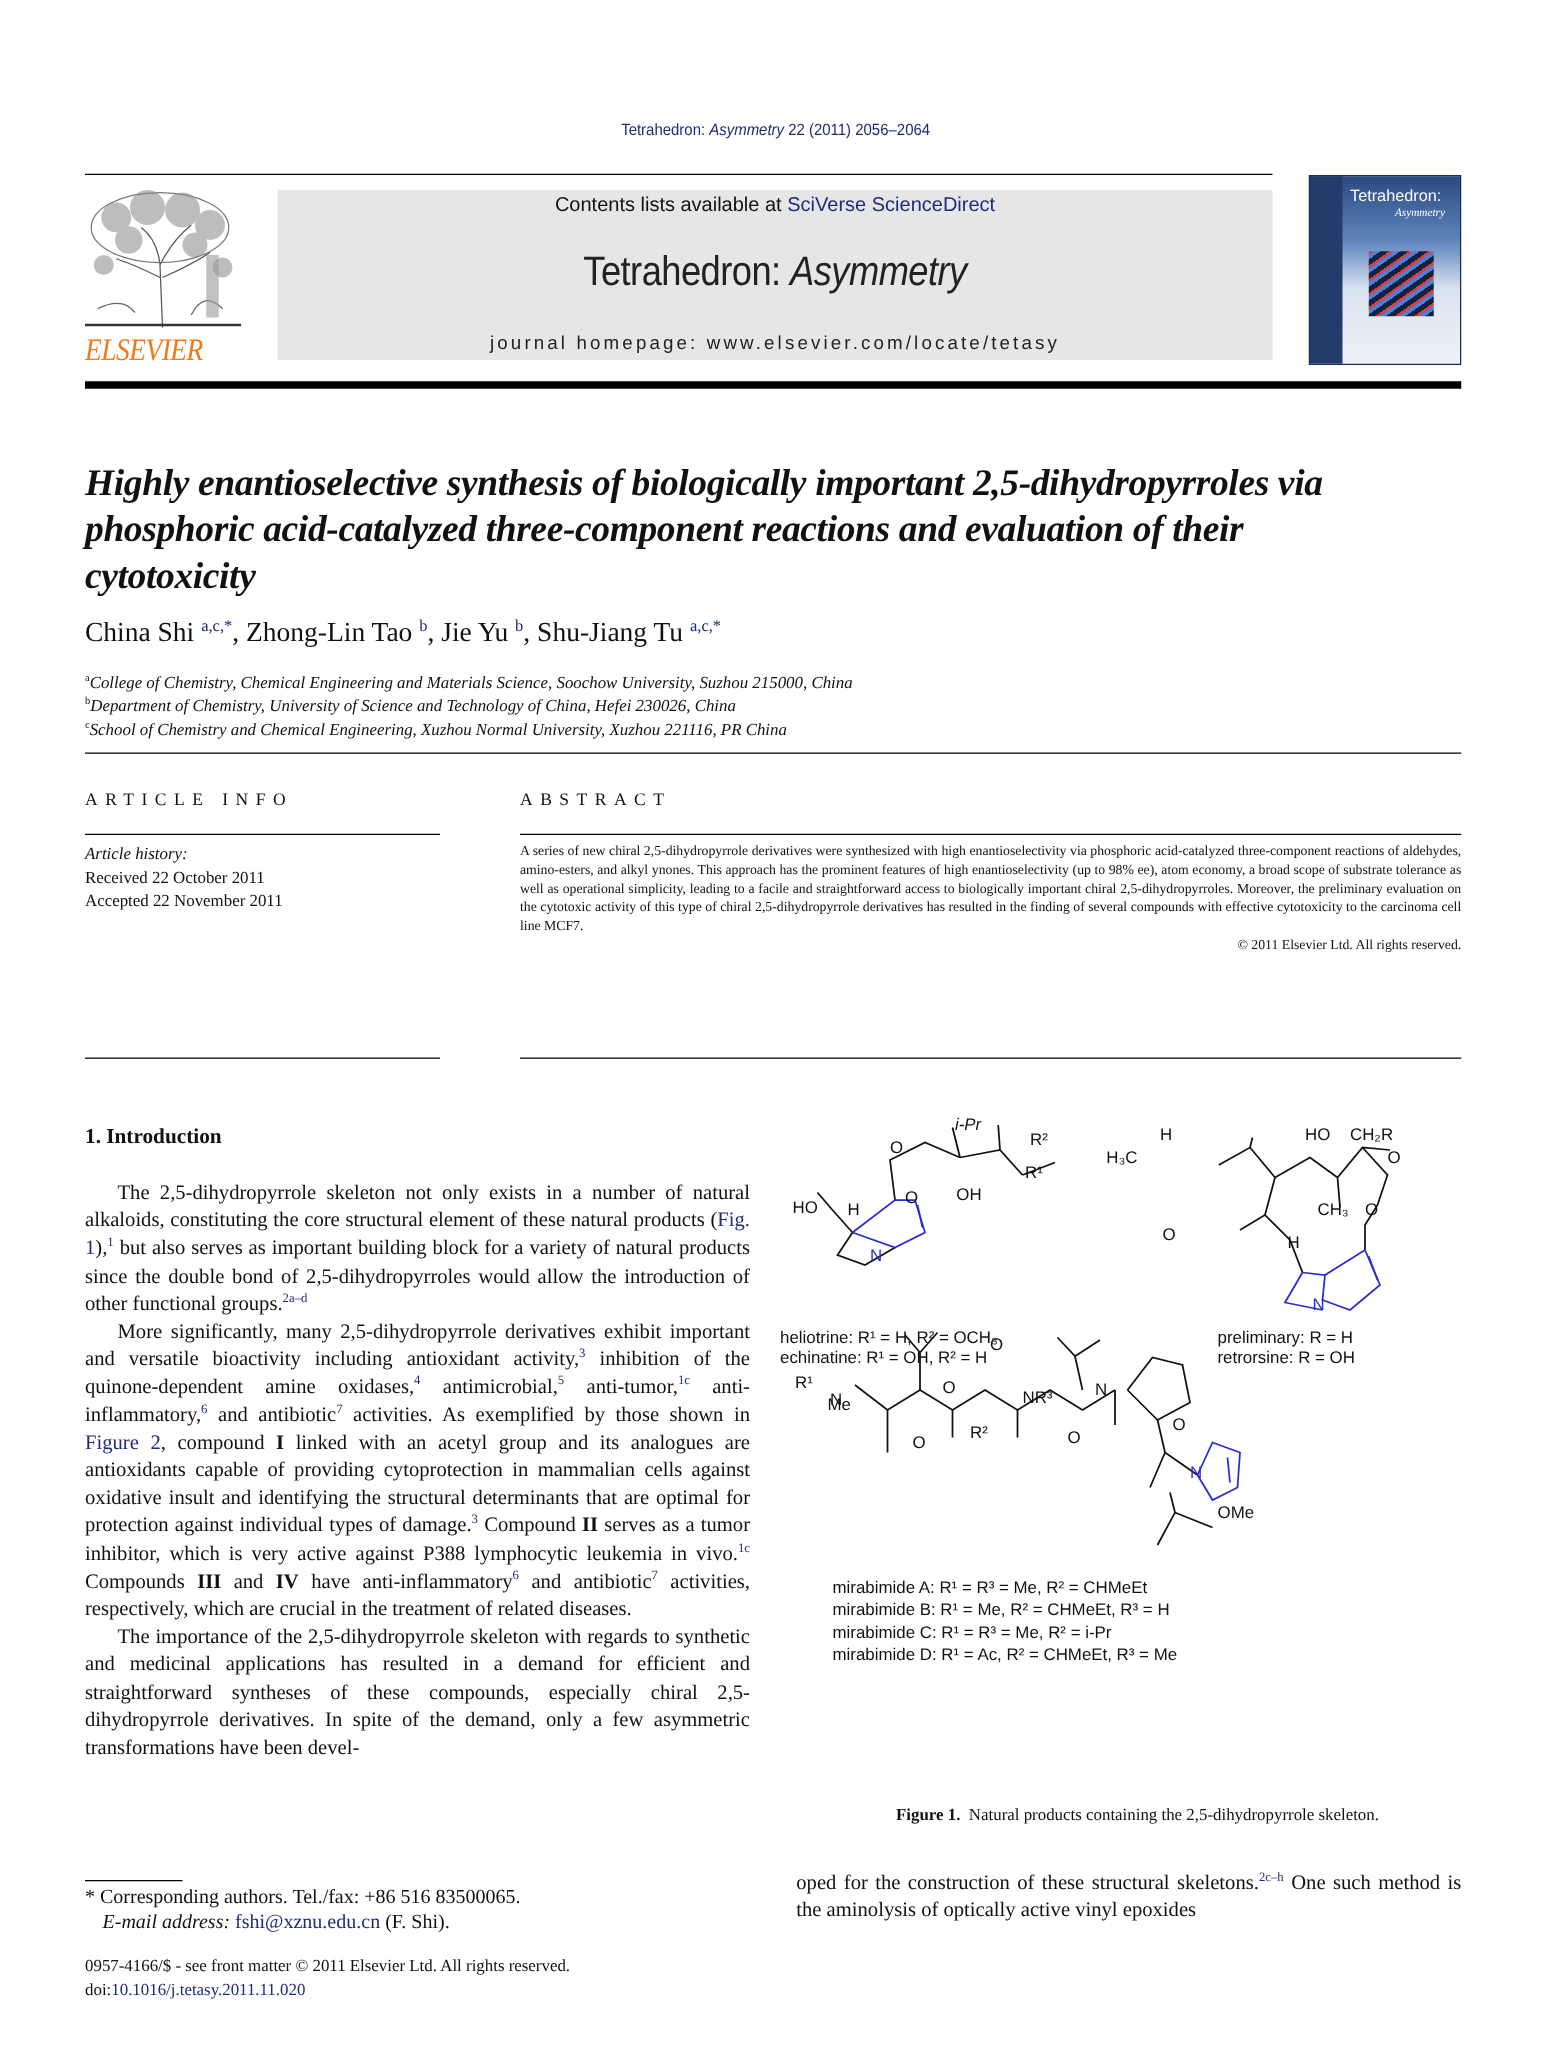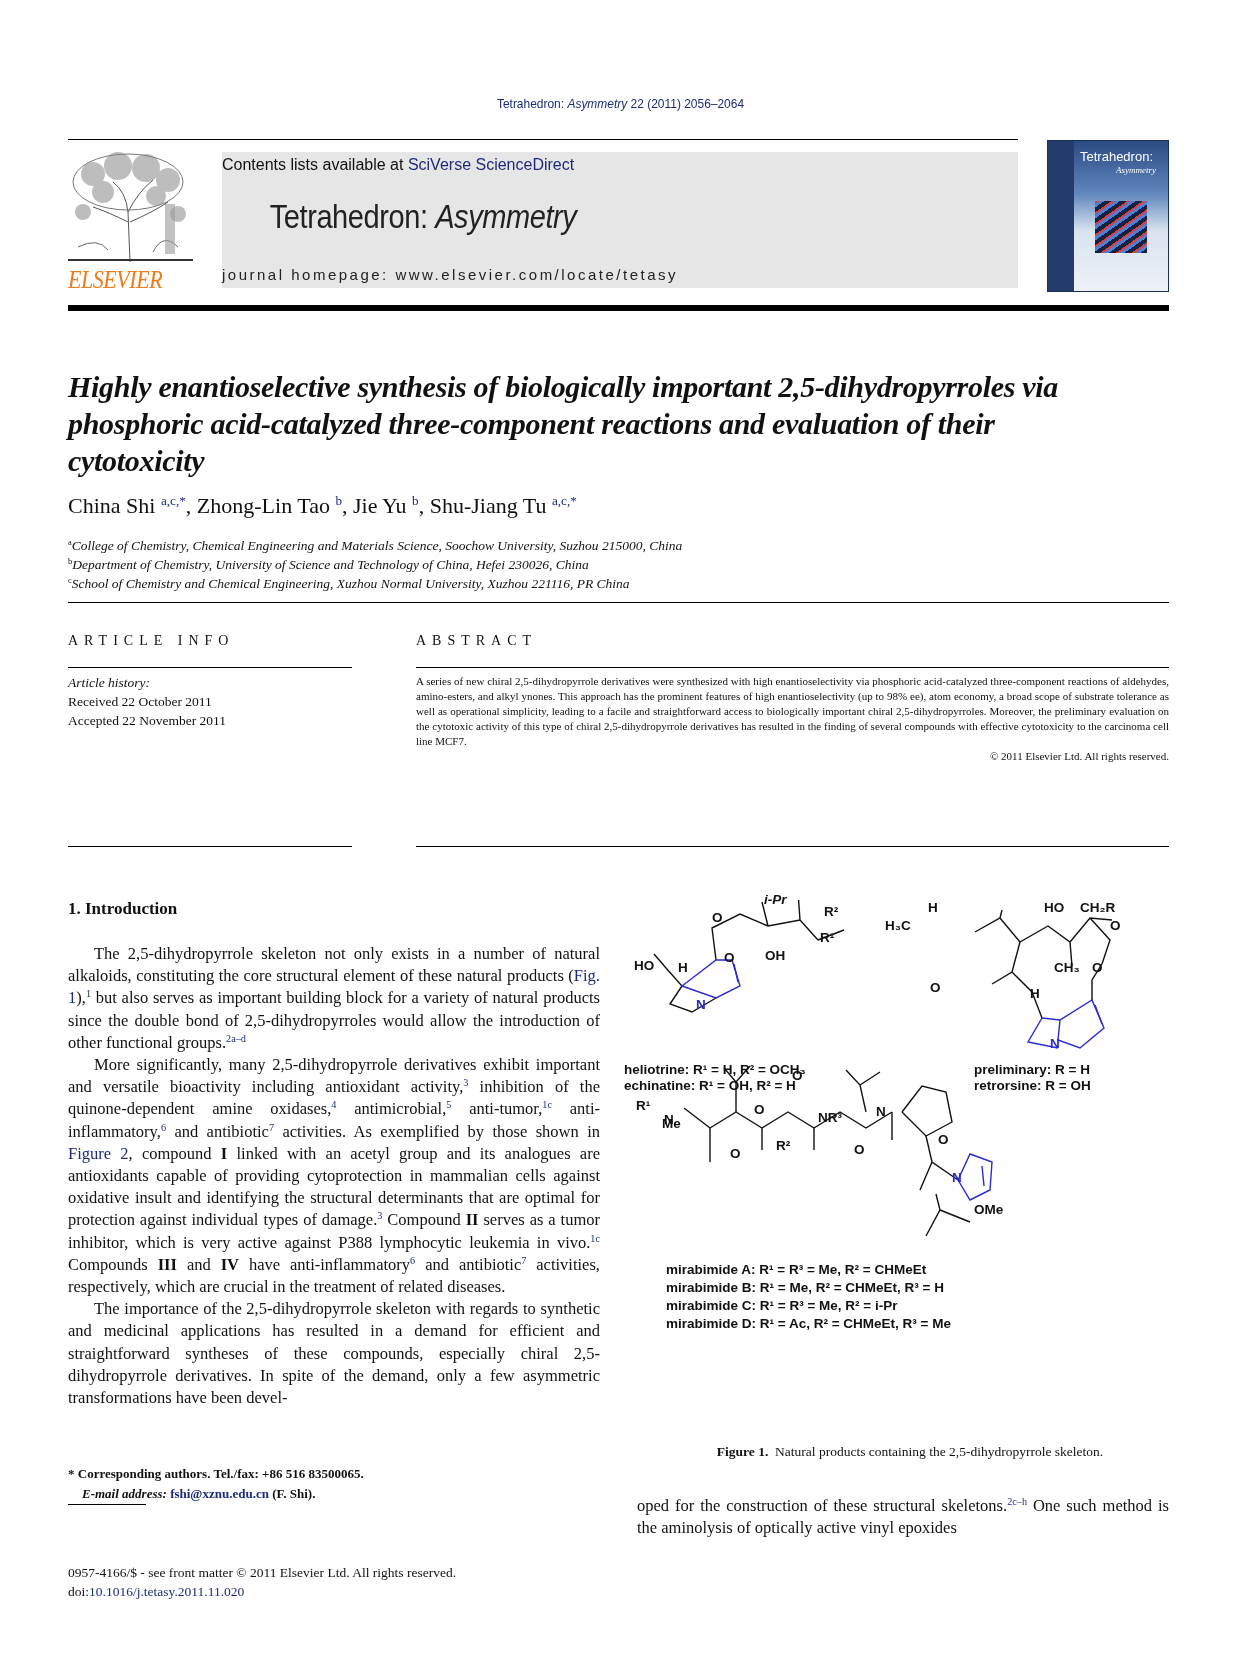--- a/index.html
+++ b/index.html
@@ -12,21 +12,21 @@
   a, .link { color: #1d2b7a; text-decoration: none; }
   sup { font-size: 62%; vertical-align: super; line-height: 0; }
 
   #citation { top: 96px; left: 0; width: 1241px; text-align: center; font-size: 13px; color: #1d2b7a; font-family: "Liberation Sans", sans-serif; transform: scaleX(0.92); }
   #rule-top { top: 139px; left: 68px; width: 950px; height: 1px; background: #000; }
 
   #logo { top: 152px; left: 68px; width: 125px; height: 142px; font-style: italic; }
   #logo .tree { width: 125px; height: 112px; }
   #logo .wordmark { font-size: 25px; color: #f07a1a; font-family: "Liberation Serif", serif; letter-spacing: -0.5px; line-height: 24px; transform: scaleX(0.88); transform-origin: left; }
 
-  #banner { top: 152px; left: 222px; width: 796px; height: 136px; background: #e6e6e6; }
+  #banner { top: 152px; left: 222px; width: 796px; height: 136px; background: #e6e6e6; text-align: center; }
   #banner .contents { margin-top: 4px; font-size: 16px; font-family: "Liberation Sans", sans-serif; color: #111; }
   #banner .journal { margin-top: 24px; font-size: 33px; color: #222; font-family: "Liberation Sans", sans-serif; letter-spacing: -0.5px; transform: scaleX(0.88); }
   #banner .homepage { margin-top: 30px; font-size: 15px; letter-spacing: 2.5px; font-family: "Liberation Sans", sans-serif; color: #222; }
 
   #cover { top: 140px; left: 1047px; width: 122px; height: 152px; background: linear-gradient(180deg,#2b4a82 0%,#5f86bd 35%,#d9e3ef 60%,#eef2f7 100%); border: 1px solid #1a2f57; }
   #cover .spine { position: absolute; left: 0; top: 0; width: 26px; height: 100%; background: #233c6b; }
   #cover .ctitle { position: absolute; left: 32px; top: 8px; font-size: 13px; color: #fff; font-family: "Liberation Sans", sans-serif; }
   #cover .csub { position: absolute; left: 68px; top: 24px; font-size: 9px; color: #fff; font-style: italic; }
   #cover .art { position: absolute; left: 47px; top: 60px; width: 52px; height: 52px; background: repeating-linear-gradient(-35deg,#13233f 0 4px,#4e7fd8 4px 7px,#d84040 7px 9px); }
 
@@ -49,27 +49,27 @@
   #history .lbl { font-style: italic; }
   #abstract { top: 674px; left: 416px; width: 753px; font-size: 11px; line-height: 15px; text-align: justify; }
   #abstract .copy { text-align: right; }
   #info-rule2 { top: 846px; left: 68px; width: 284px; height: 1px; background: #000; }
   #abs-rule2 { top: 846px; left: 416px; width: 753px; height: 1px; background: #000; }
 
   #intro-h { top: 899px; left: 68px; font-size: 17px; font-weight: bold; }
   #intro { top: 943px; left: 68px; width: 532px; font-size: 16.5px; line-height: 22.2px; text-align: justify; color: #111; }
   #intro p { text-indent: 26px; }
 
-  #fig { top: 900px; left: 640px; width: 530px; height: 560px; font-weight: bold; }
+  #fig { top: 900px; left: 640px; width: 530px; height: 560px; }
   .chem-label { position: absolute; font-family: "Liberation Sans", sans-serif; font-size: 13.5px; line-height: 16px; color: #111; }
   #caption { top: 1444px; left: 650px; width: 520px; text-align: center; font-size: 13.5px; }
   #caption b { font-weight: bold; }
 
   #fn-rule { top: 1504px; left: 68px; width: 78px; height: 1px; background: #000; }
-  #footnotes { top: 1464px; left: 68px; font-size: 13px; line-height: 20px; font-weight: bold; }
+  #footnotes { top: 1508px; left: 68px; font-size: 16px; line-height: 20px; }
   #footnotes .email-lbl { font-style: italic; }
   #front { top: 1563px; left: 68px; font-size: 13.5px; line-height: 19px; }
 
   #cont { top: 1495px; left: 637px; width: 532px; font-size: 16.5px; line-height: 22.2px; text-align: justify; }
 </style>
 </head>
 <body>
 
 <div id="citation" class="abs">
   <span>Tetrahedron:</span>

